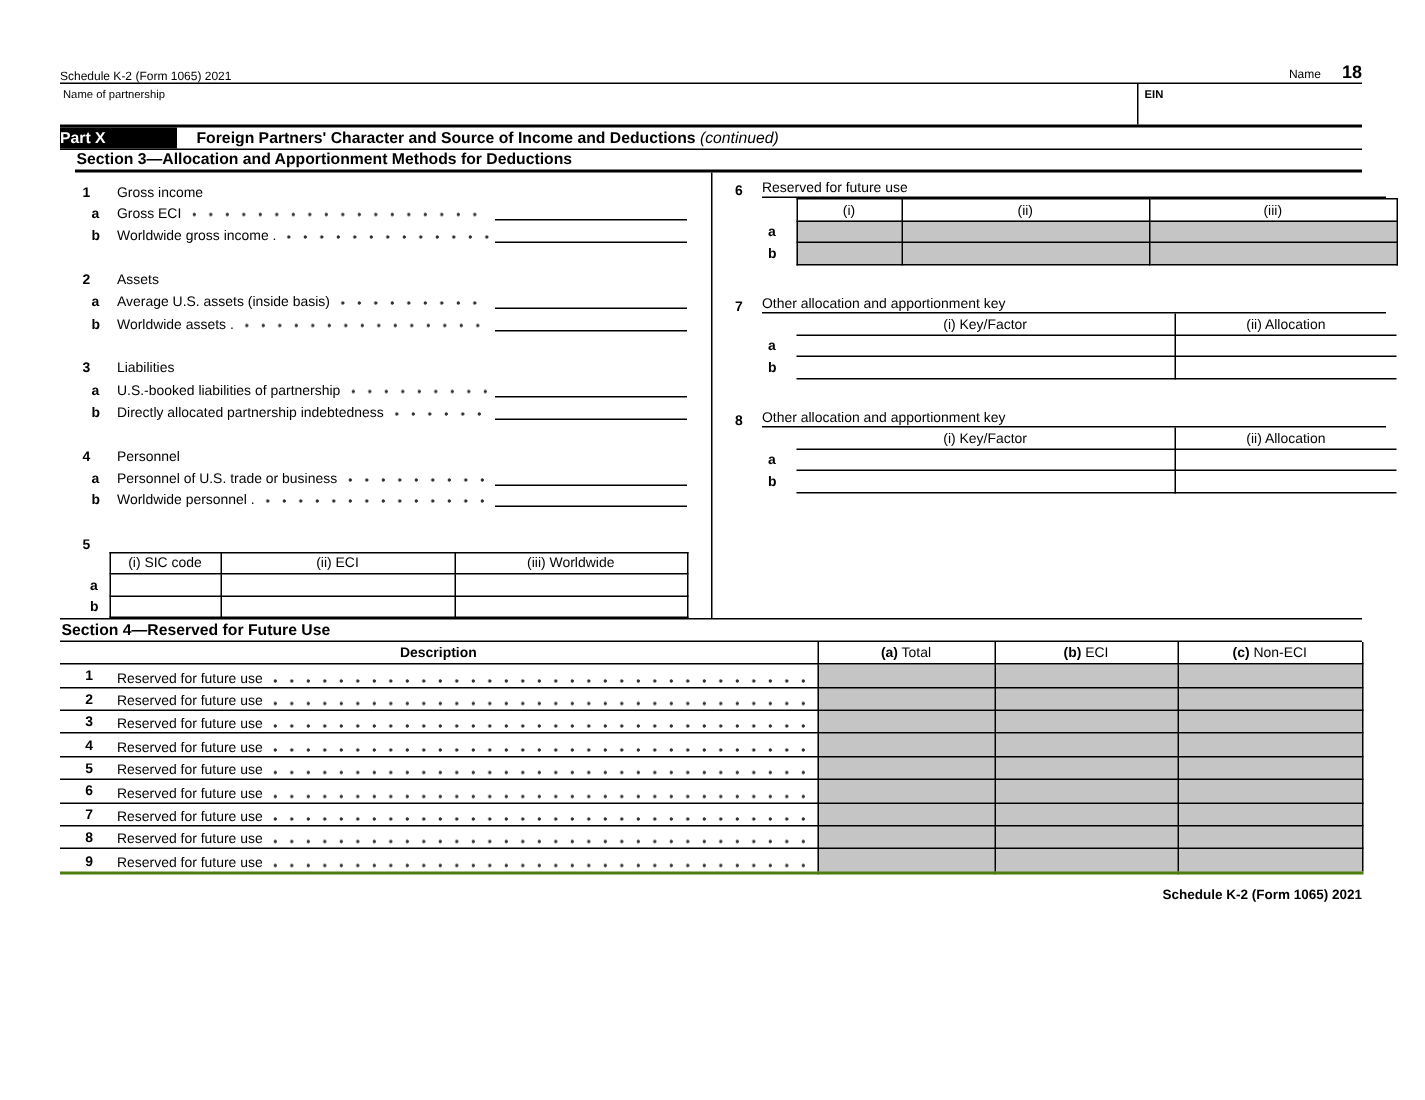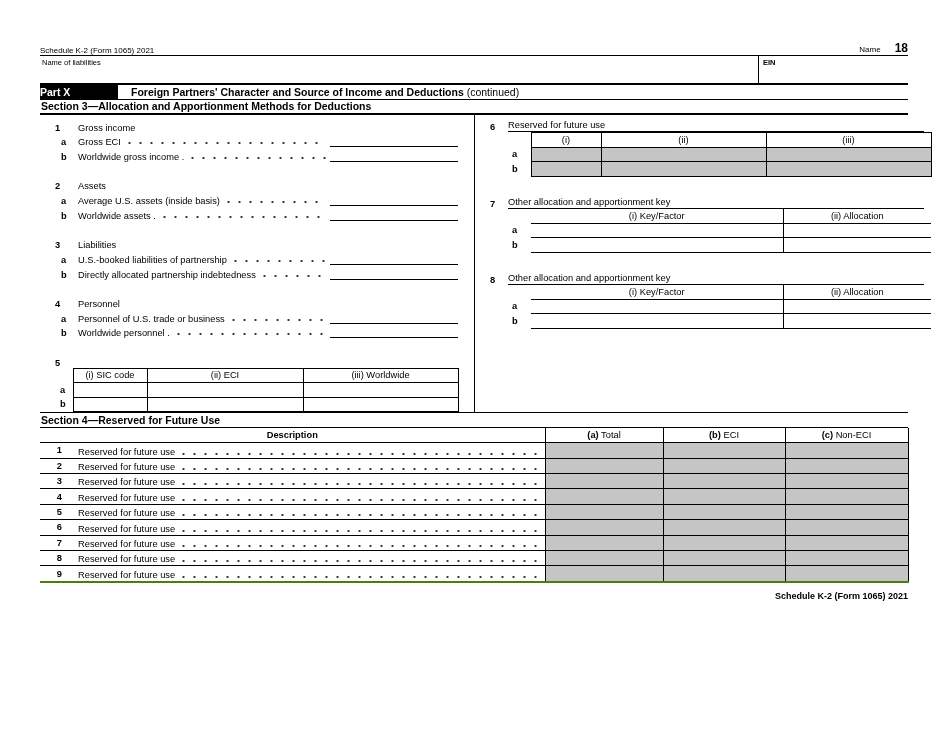--- a/index.html
+++ b/index.html
@@ -15,22 +15,22 @@
 
   
   .namebox { display:flex; border-top:1px solid #000; border-bottom:2px solid #000; height:30px; }
   .name-cell { flex:1; font-size:7.5px; padding:2px 0 0 2px; }
   .ein-cell { width:150px; border-left:1px solid #000; font-size:7.5px; font-weight:bold; padding:2px 0 0 4px; }
 
   
   .partrow { display:flex; align-items:stretch; height:15px; border-bottom:1px solid #000; }
   .partx-box { background:#000; color:#fff; font-weight:bold; font-size:10.5px; width:78px; line-height:14px; }
   .partx-title { font-weight:bold; font-size:10.5px; padding-left:13px; line-height:14px; }
-  .cont { font-weight:normal; }
-  .secbar { height:15px; border-bottom:2.5px solid #000; font-weight:bold; font-size:10.5px; line-height:13px; padding-left:1px; }
+  .cont { font-weight:normal; font-style:italic; }
+  .secbar { height:15px; border-bottom:2.5px solid #000; font-weight:bold; font-size:10.5px; line-height:13px; padding-left:1px;margin-left:10px; }
 
   
   .cols { display:flex; min-height:296px; align-items:stretch; }
   .col-l { width:418px; padding-top:3px; }
   .col-r { width:450px; margin-left:16px; border-left:1px solid #000; padding-left:10px; padding-top:3px; }
 
   .row { display:flex; align-items:flex-end; height:14.7px; font-size:9.3px; }
   .num { flex:0 0 38px; padding-left:15px; font-weight:bold; }
   .ltr { padding-left:21px; }
   .lbl { white-space:nowrap; }
@@ -86,21 +86,21 @@
 <div class="page">
   <div class="form">
 
     <div class="topline">
       <span class="tiny">Schedule K-2 (Form 1065) 2021</span>
       <span class="pgwrap"><span>Name</span><span class="pgnum">18</span></span>
     </div>
 
     <div class="namebox">
       <div class="name-cell">
-        <span>Name of liabilities</span>
+        <span>Name of partnership</span>
       </div>
       <div class="ein-cell">
         <span>EIN</span>
       </div>
     </div>
 
     <div class="partrow">
       <div class="partx-box">Part X</div>
       <div class="partx-title">
         <span>Foreign Partners' Character and Source of Income and Deductions</span>

